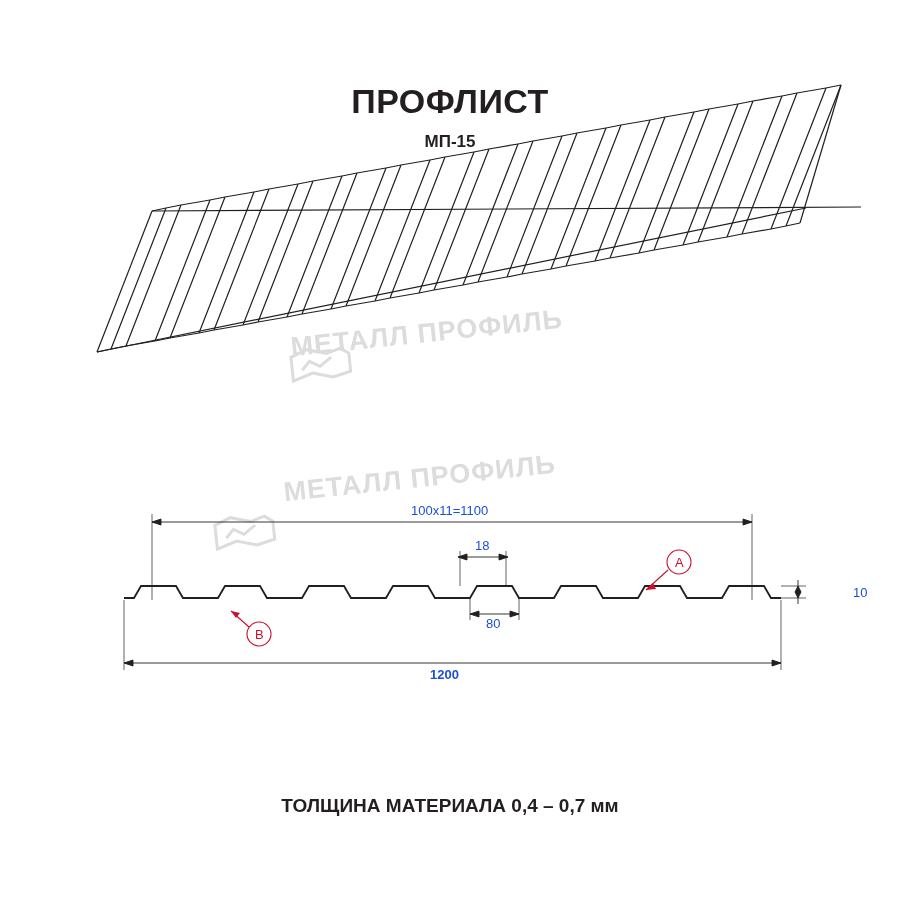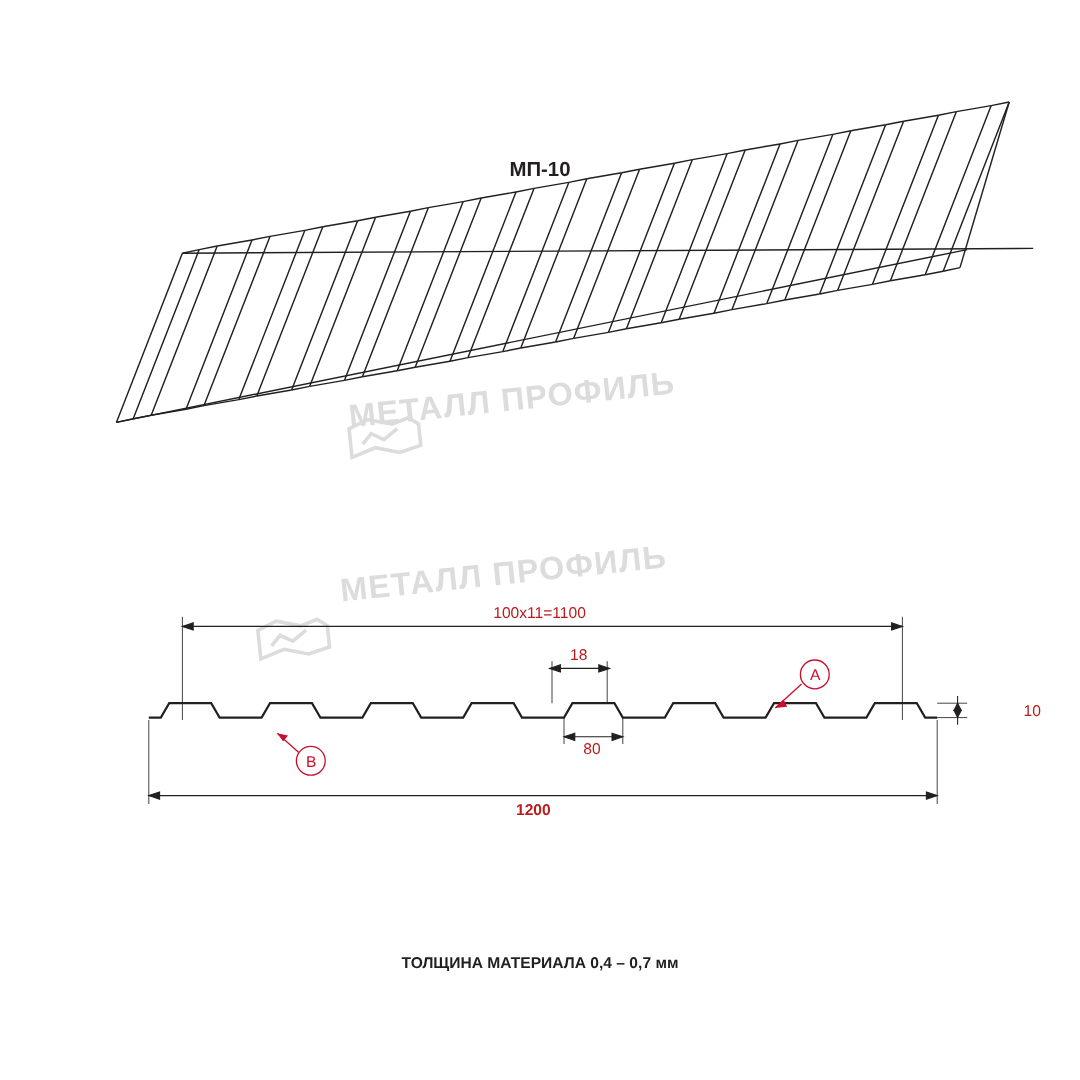--- a/index.html
+++ b/index.html
@@ -38,21 +38,21 @@
     font-size: 17px;
     font-weight: bold;
     color: #231f20;
   }
   .footnote {
     position: absolute;
     top: 795px;
     left: 0;
     width: 900px;
     text-align: center;
-    font-size: 13px;
+    font-size: 19px;
     font-weight: bold;
     color: #231f20;
   }
   .svg-layer {
     position: absolute;
     top: 0;
     left: 0;
     width: 900px;
     height: 900px;
   }
@@ -78,38 +78,39 @@
   }
   .wm-logo {
     position: absolute;
     pointer-events: none;
   }
   .wm-logo.l1 { left: 288px; top: 344px; transform: rotate(-6deg); }
   .wm-logo.l2 { left: 212px; top: 512px; transform: rotate(-6deg); }
   .dim-label {
     position: absolute;
     font-size: 13px;
-    color: #b91c1c;
+    color: #1d4ed8;
     white-space: nowrap;
   }
   .dim-label.b { font-weight: bold; }
   .callout-label {
     position: absolute;
     font-size: 13px;
     color: #c8102e;
     font-weight: normal;
     white-space: nowrap;
   }
 </style>
 </head>
 <body>
 
 <div id="page">
 
-  <div class="subtitle">МП-10</div>
+  <div class="title">ПРОФЛИСТ</div>
+  <div class="subtitle">МП-15</div>
 
   <div class="wm wm1">МЕТАЛЛ ПРОФИЛЬ</div>
   <div class="wm wm2">МЕТАЛЛ ПРОФИЛЬ</div>
 
   <div class="wm-logo l1">
     <svg width="70" height="40" viewBox="0 0 70 40">
       <path d="M4 34 L4 10 L20 4 L40 10 L54 6 L62 12 L62 30 L44 34 L24 28 Z" fill="none" stroke="#dcdcdc" stroke-width="3"></path>
       <path d="M14 24 L22 16 L32 22 L44 14" fill="none" stroke="#dcdcdc" stroke-width="3"></path>
     </svg>
   </div>

